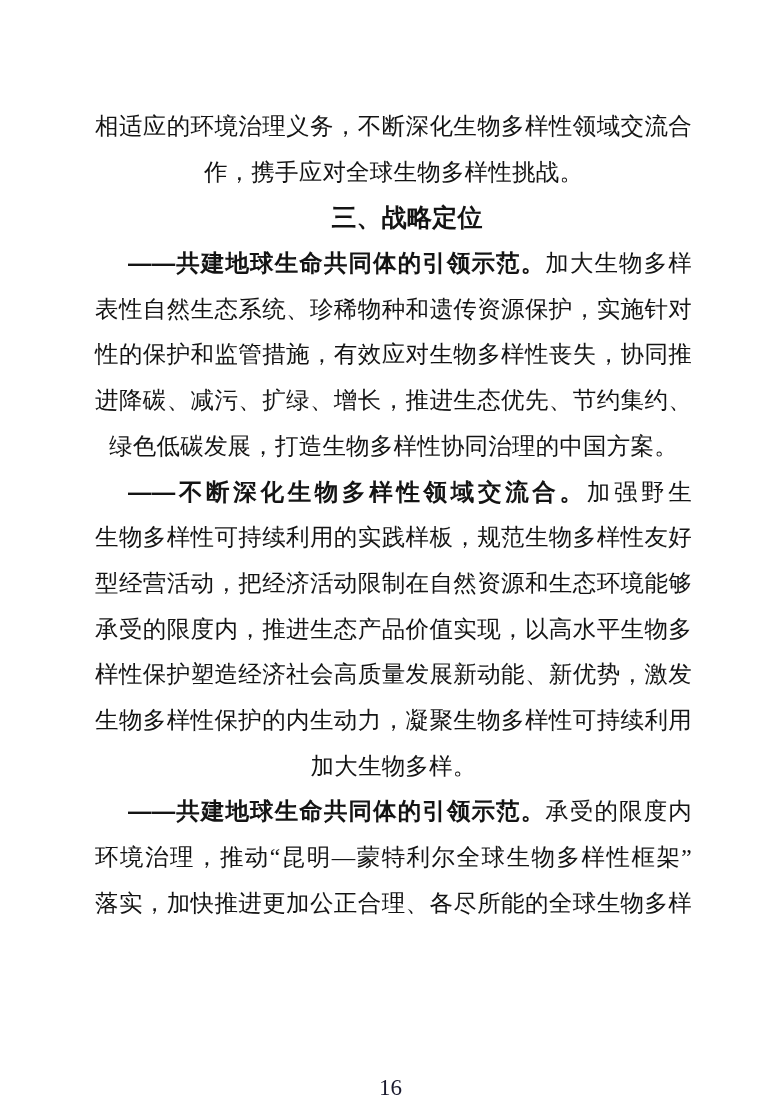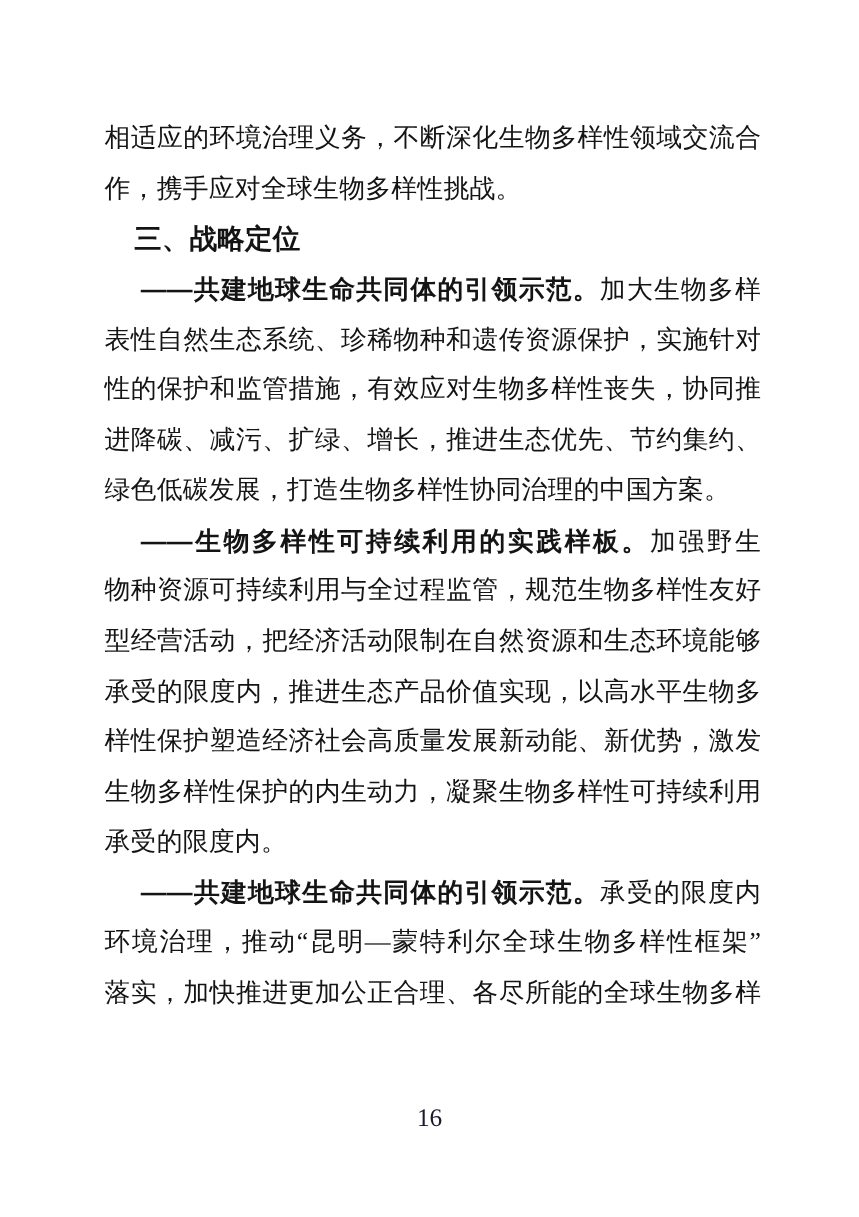--- a/index.html
+++ b/index.html
@@ -21,21 +21,21 @@
     position: absolute;
     left: 95px;
     top: 104px;
     width: 597px;
   }
   .line {
     height: 45.7px;
     line-height: 45.7px;
     font-size: 23.5px;
     letter-spacing: 0.2px;
-    text-align: left;
+    text-align: center;
   }
   .line.full {
     text-align: justify;
     text-align-last: justify;
     -moz-text-align-last: justify;
   }
   .line.dash {
     padding-left: 33px;
   }
   .line.heading {
@@ -45,45 +45,45 @@
     font-family: "Liberation Sans", "DejaVu Sans", sans-serif;
   }
   .b {
     font-weight: bold;
     font-family: "Liberation Sans", "DejaVu Sans", sans-serif;
   }
   .footer {
     position: absolute;
     left: 0;
     right: 0;
-    top: 1004px;
+    top: 1075px;
     text-align: center;
     font-size: 23px;
     font-family: "Liberation Serif", "DejaVu Serif", serif;
     color: #1a1a2e;
   }
 </style>
 </head>
 <body>
 
 <div class="page">
   <div class="text-block">
       <div class="line full"><span>相适应的环境治理义务，不断深化生物多样性领域交流合</span></div>
       <div class="line"><span>作，携手应对全球生物多样性挑战。</span></div>
       <div class="line heading"><span class="b">三、战略定位</span></div>
       <div class="line full dash"><span class="b">——共建地球生命共同体的引领示范。</span><span>加大生物多样</span></div>
       <div class="line full"><span>表性自然生态系统、珍稀物种和遗传资源保护，实施针对</span></div>
       <div class="line full"><span>性的保护和监管措施，有效应对生物多样性丧失，协同推</span></div>
       <div class="line full"><span>进降碳、减污、扩绿、增长，推进生态优先、节约集约、</span></div>
       <div class="line"><span>绿色低碳发展，打造生物多样性协同治理的中国方案。</span></div>
-      <div class="line full dash"><span class="b">——生物多样性可持续利用的实践样板。</span><span>加强野生</span></div>
-      <div class="line full"><span>物种资源可持续利用与全过程监管，规范生物多样性友好</span></div>
+      <div class="line full dash"><span class="b">——不断深化生物多样性领域交流合。</span><span>加强野生</span></div>
+      <div class="line full"><span>生物多样性可持续利用的实践样板，规范生物多样性友好</span></div>
       <div class="line full"><span>型经营活动，把经济活动限制在自然资源和生态环境能够</span></div>
       <div class="line full"><span>承受的限度内，推进生态产品价值实现，以高水平生物多</span></div>
       <div class="line full"><span>样性保护塑造经济社会高质量发展新动能、新优势，激发</span></div>
       <div class="line full"><span>生物多样性保护的内生动力，凝聚生物多样性可持续利用</span></div>
-      <div class="line"><span>承受的限度内。</span></div>
+      <div class="line"><span>加大生物多样。</span></div>
       <div class="line full dash"><span class="b">——共建地球生命共同体的引领示范。</span><span>承受的限度内</span></div>
       <div class="line full"><span>环境治理，推动“昆明—蒙特利尔全球生物多样性框架”</span></div>
       <div class="line full"><span>落实，加快推进更加公正合理、各尽所能的全球生物多样</span></div>
     </div>
   <div class="footer">16</div>
 </div>
 
 </body></html>

